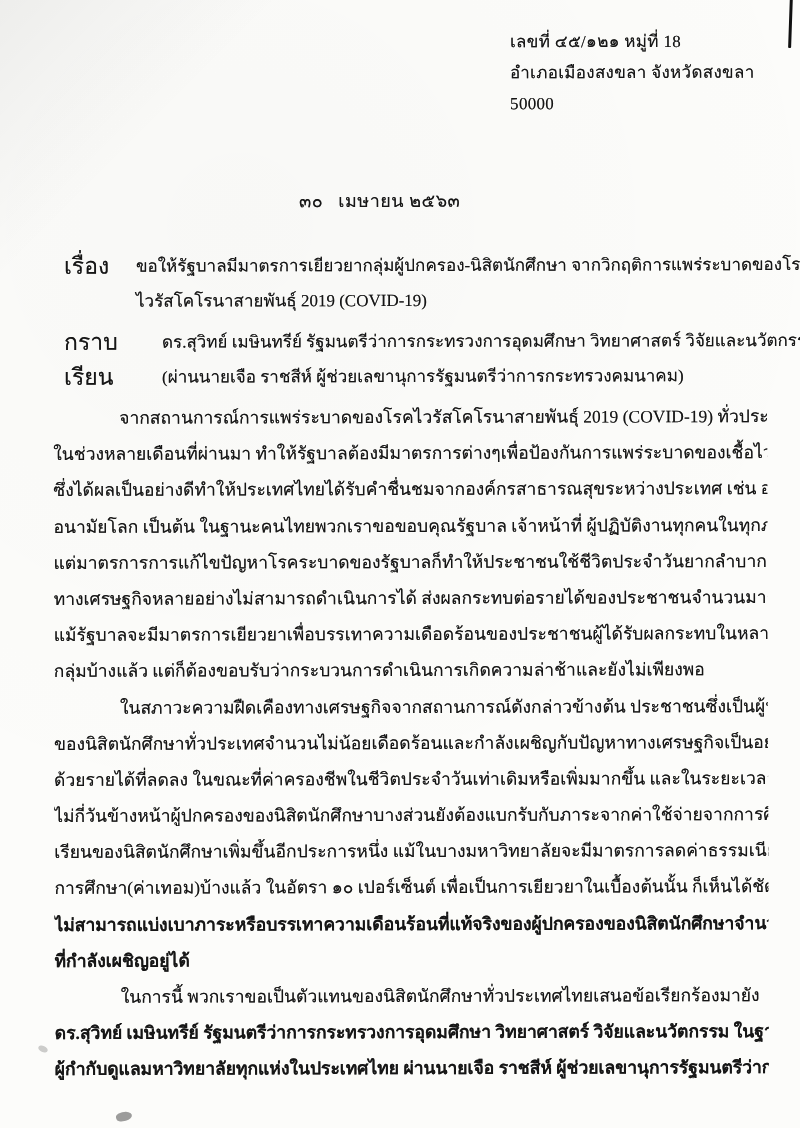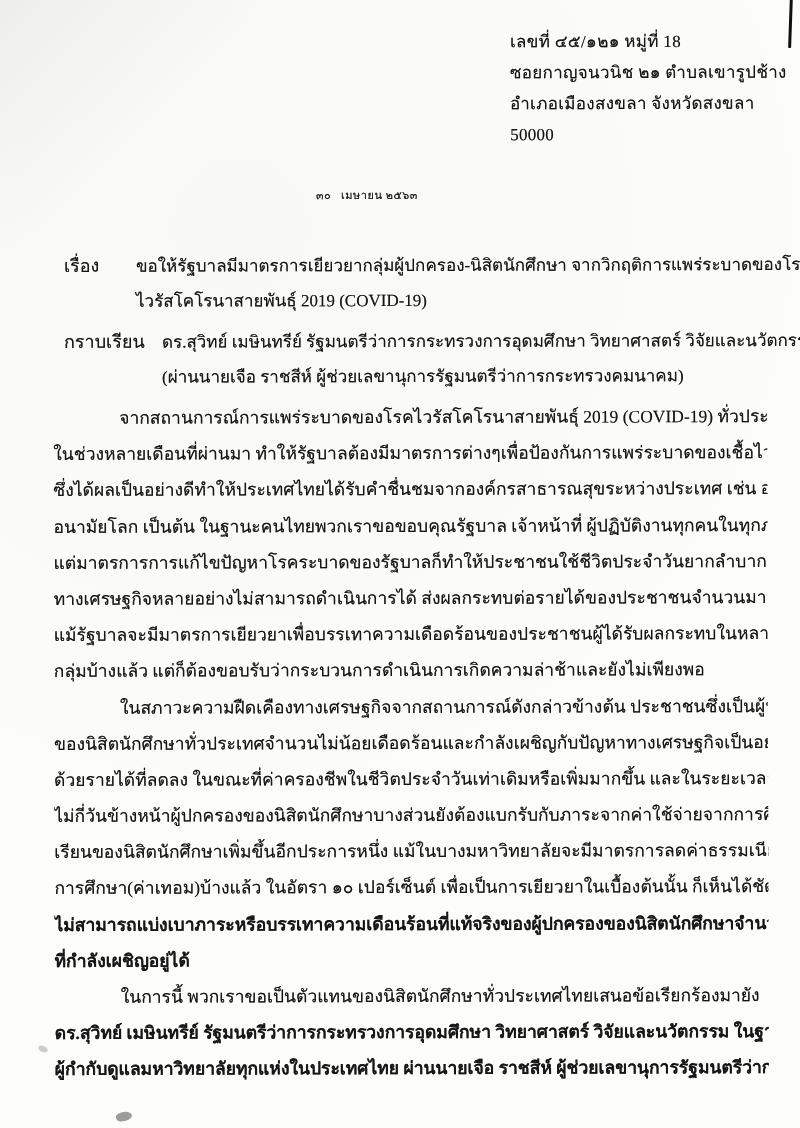--- a/index.html
+++ b/index.html
@@ -12,27 +12,27 @@
     overflow:hidden;
     color:#161616;
     font-family:"Liberation Serif","DejaVu Serif",serif;
   }
   .sender {
     position:absolute; left:510px; top:26px;
     font-size:17px; line-height:31px; white-space:nowrap;
   }
   .sender div { letter-spacing:0.3px; }
   .date {
-    position:absolute; left:316px; top:186px;
-    font-size:11px; white-space:pre; letter-spacing:0.5px;
+    position:absolute; left:299px; top:186px;
+    font-size:18px; white-space:pre; letter-spacing:0.5px;
   }
   .row { position:absolute; display:flex; left:64px; width:704px; }
   .row-subject { top:248px; }
   .row-salutation { top:324px; }
-  .row .label { flex:0 0 auto; font-size:18px; line-height:35px; }
+  .row .label { flex:0 0 auto; font-size:23px; line-height:35px; }
   .row-subject .label { width:72px; }
   .row-salutation .label { width:98px; }
   .row .content { flex:1 1 auto; font-size:17px; line-height:35px; }
   .content .tline { height:35px; white-space:nowrap; }
   .letter-body {
     position:absolute; left:54px; top:399px; width:714px;
     font-size:17.5px;
   }
   .para { margin:0; }
   .para .tline { height:36.2px; line-height:36.2px; white-space:nowrap; overflow:hidden; }
@@ -69,21 +69,20 @@
 
 <div class="page">
 
   <div class="artifact-smudge-tl"></div>
   <div class="artifact-edge-line"></div>
   <div class="artifact-speck-left"></div>
   <div class="artifact-corner-bl"></div>
 
   <div class="sender">
       <div class="tline">เลขที่ ๔๕/๑๒๑ หมู่ที่ 18</div>
-      <div class="tline">ซอยกาญจนวนิช ๒๑ ตำบลเขารูปช้าง</div>
       <div class="tline">อำเภอเมืองสงขลา จังหวัดสงขลา</div>
       <div class="tline">50000</div>
     </div>
 
   <div class="date">๓๐   เมษายน ๒๕๖๓</div>
 
   <div class="row row-subject">
     <div class="label">เรื่อง</div>
     <div class="content">
         <div class="tline">ขอให้รัฐบาลมีมาตรการเยียวยากลุ่มผู้ปกครอง-นิสิตนักศึกษา จากวิกฤติการแพร่ระบาดของโรค</div>

